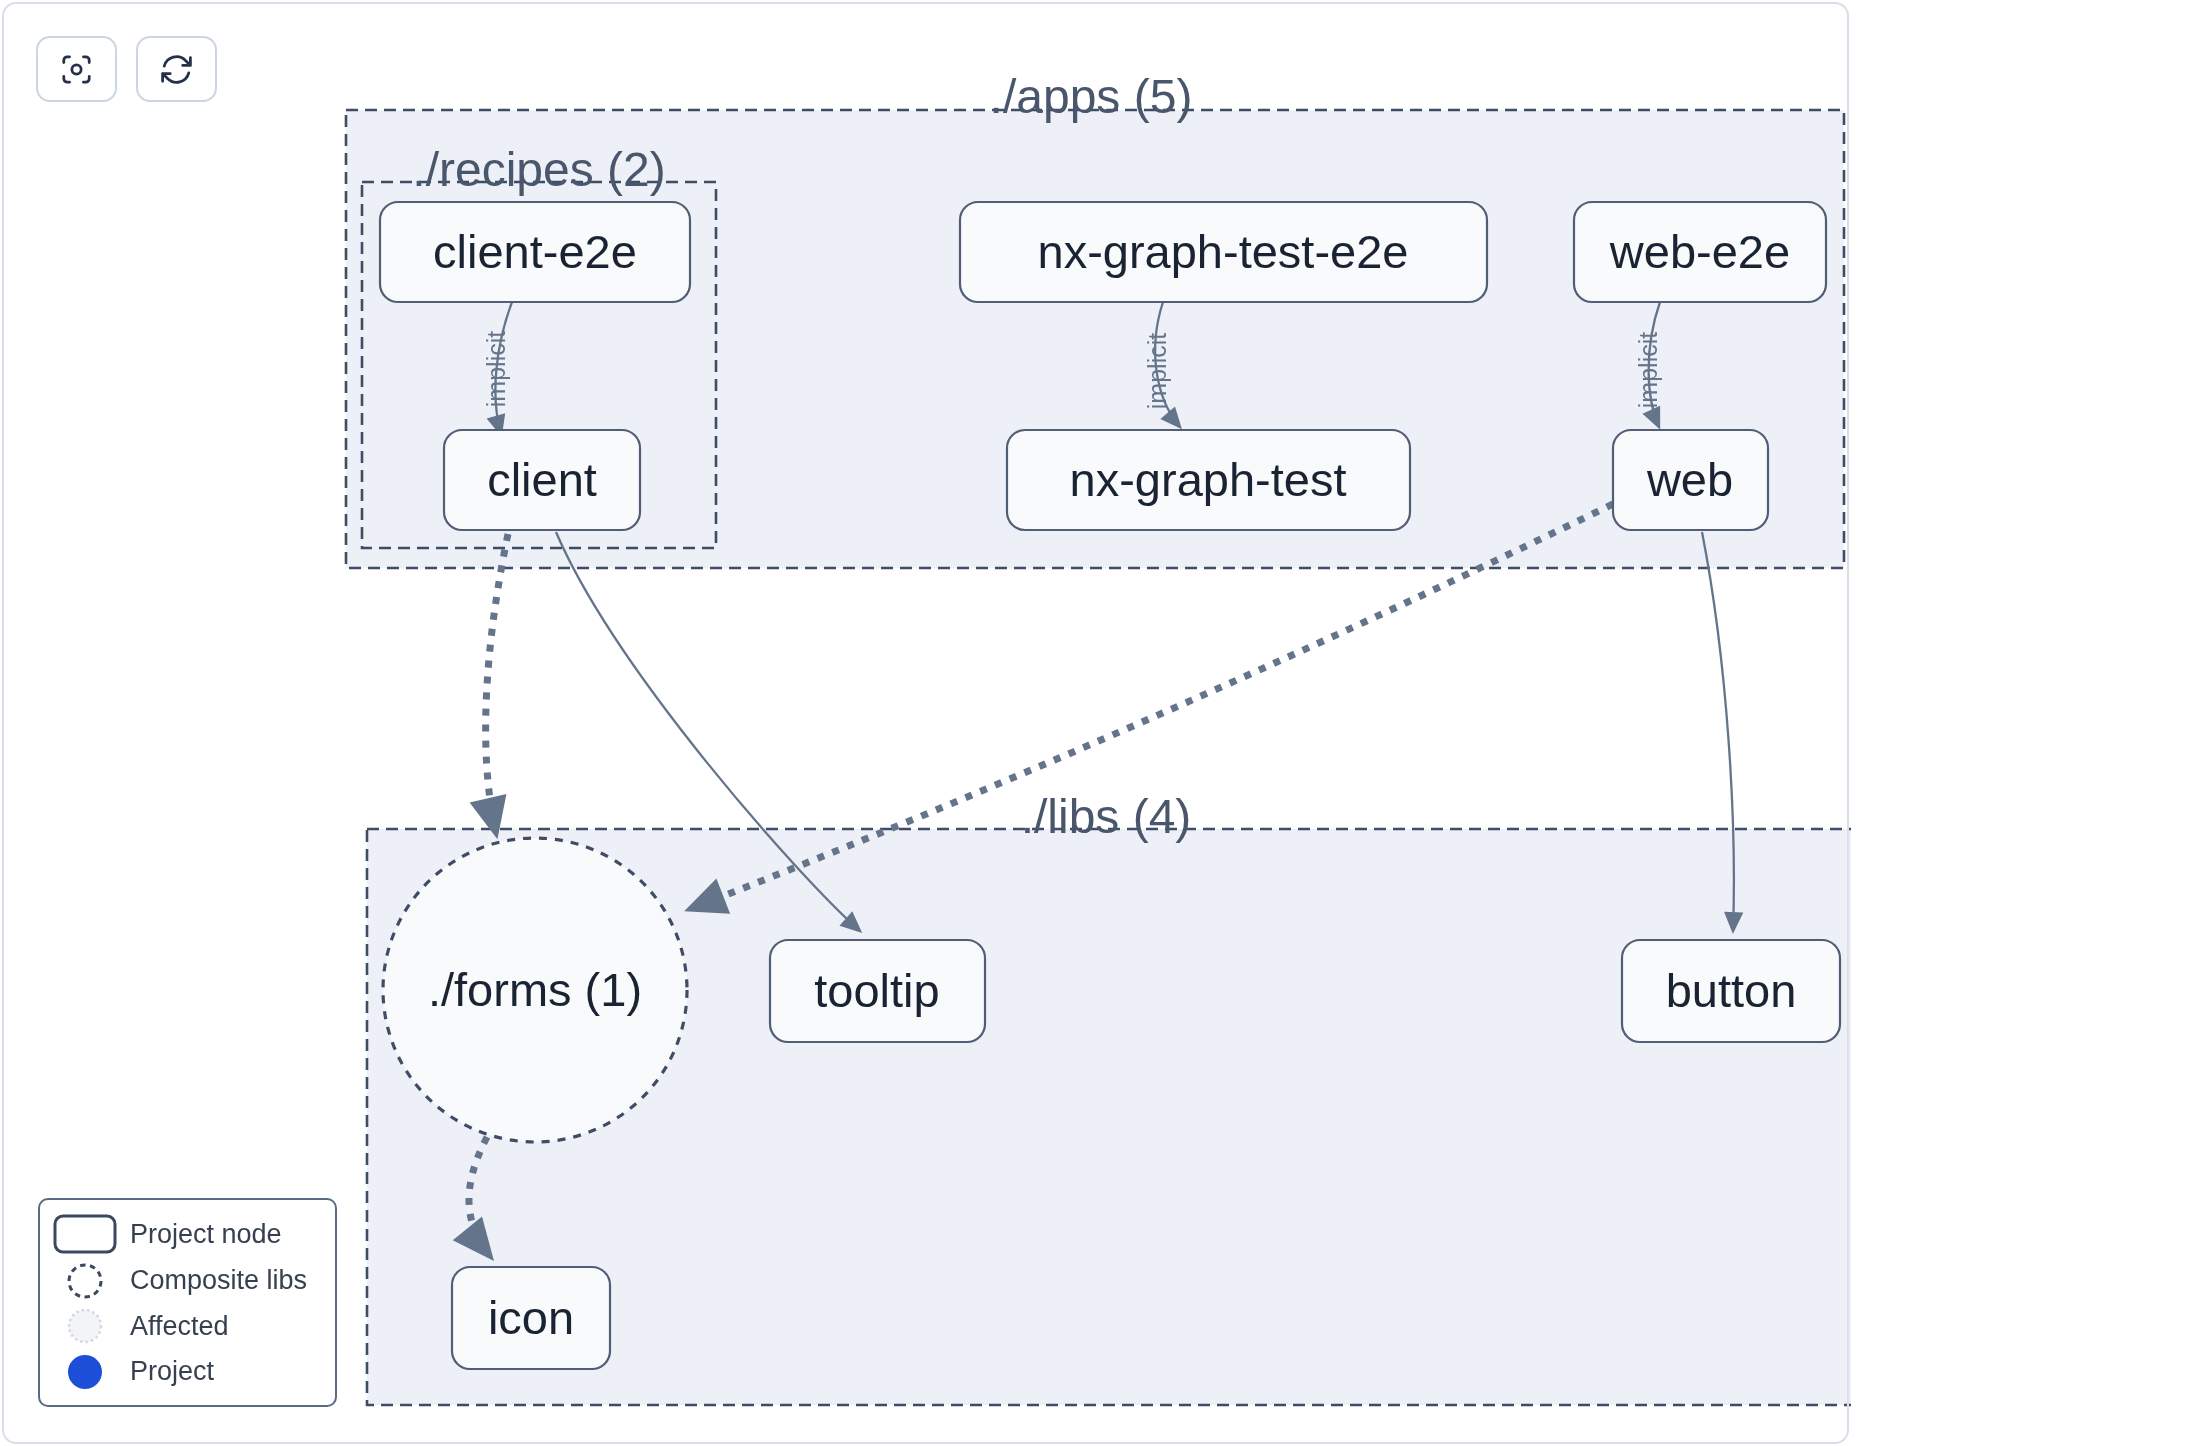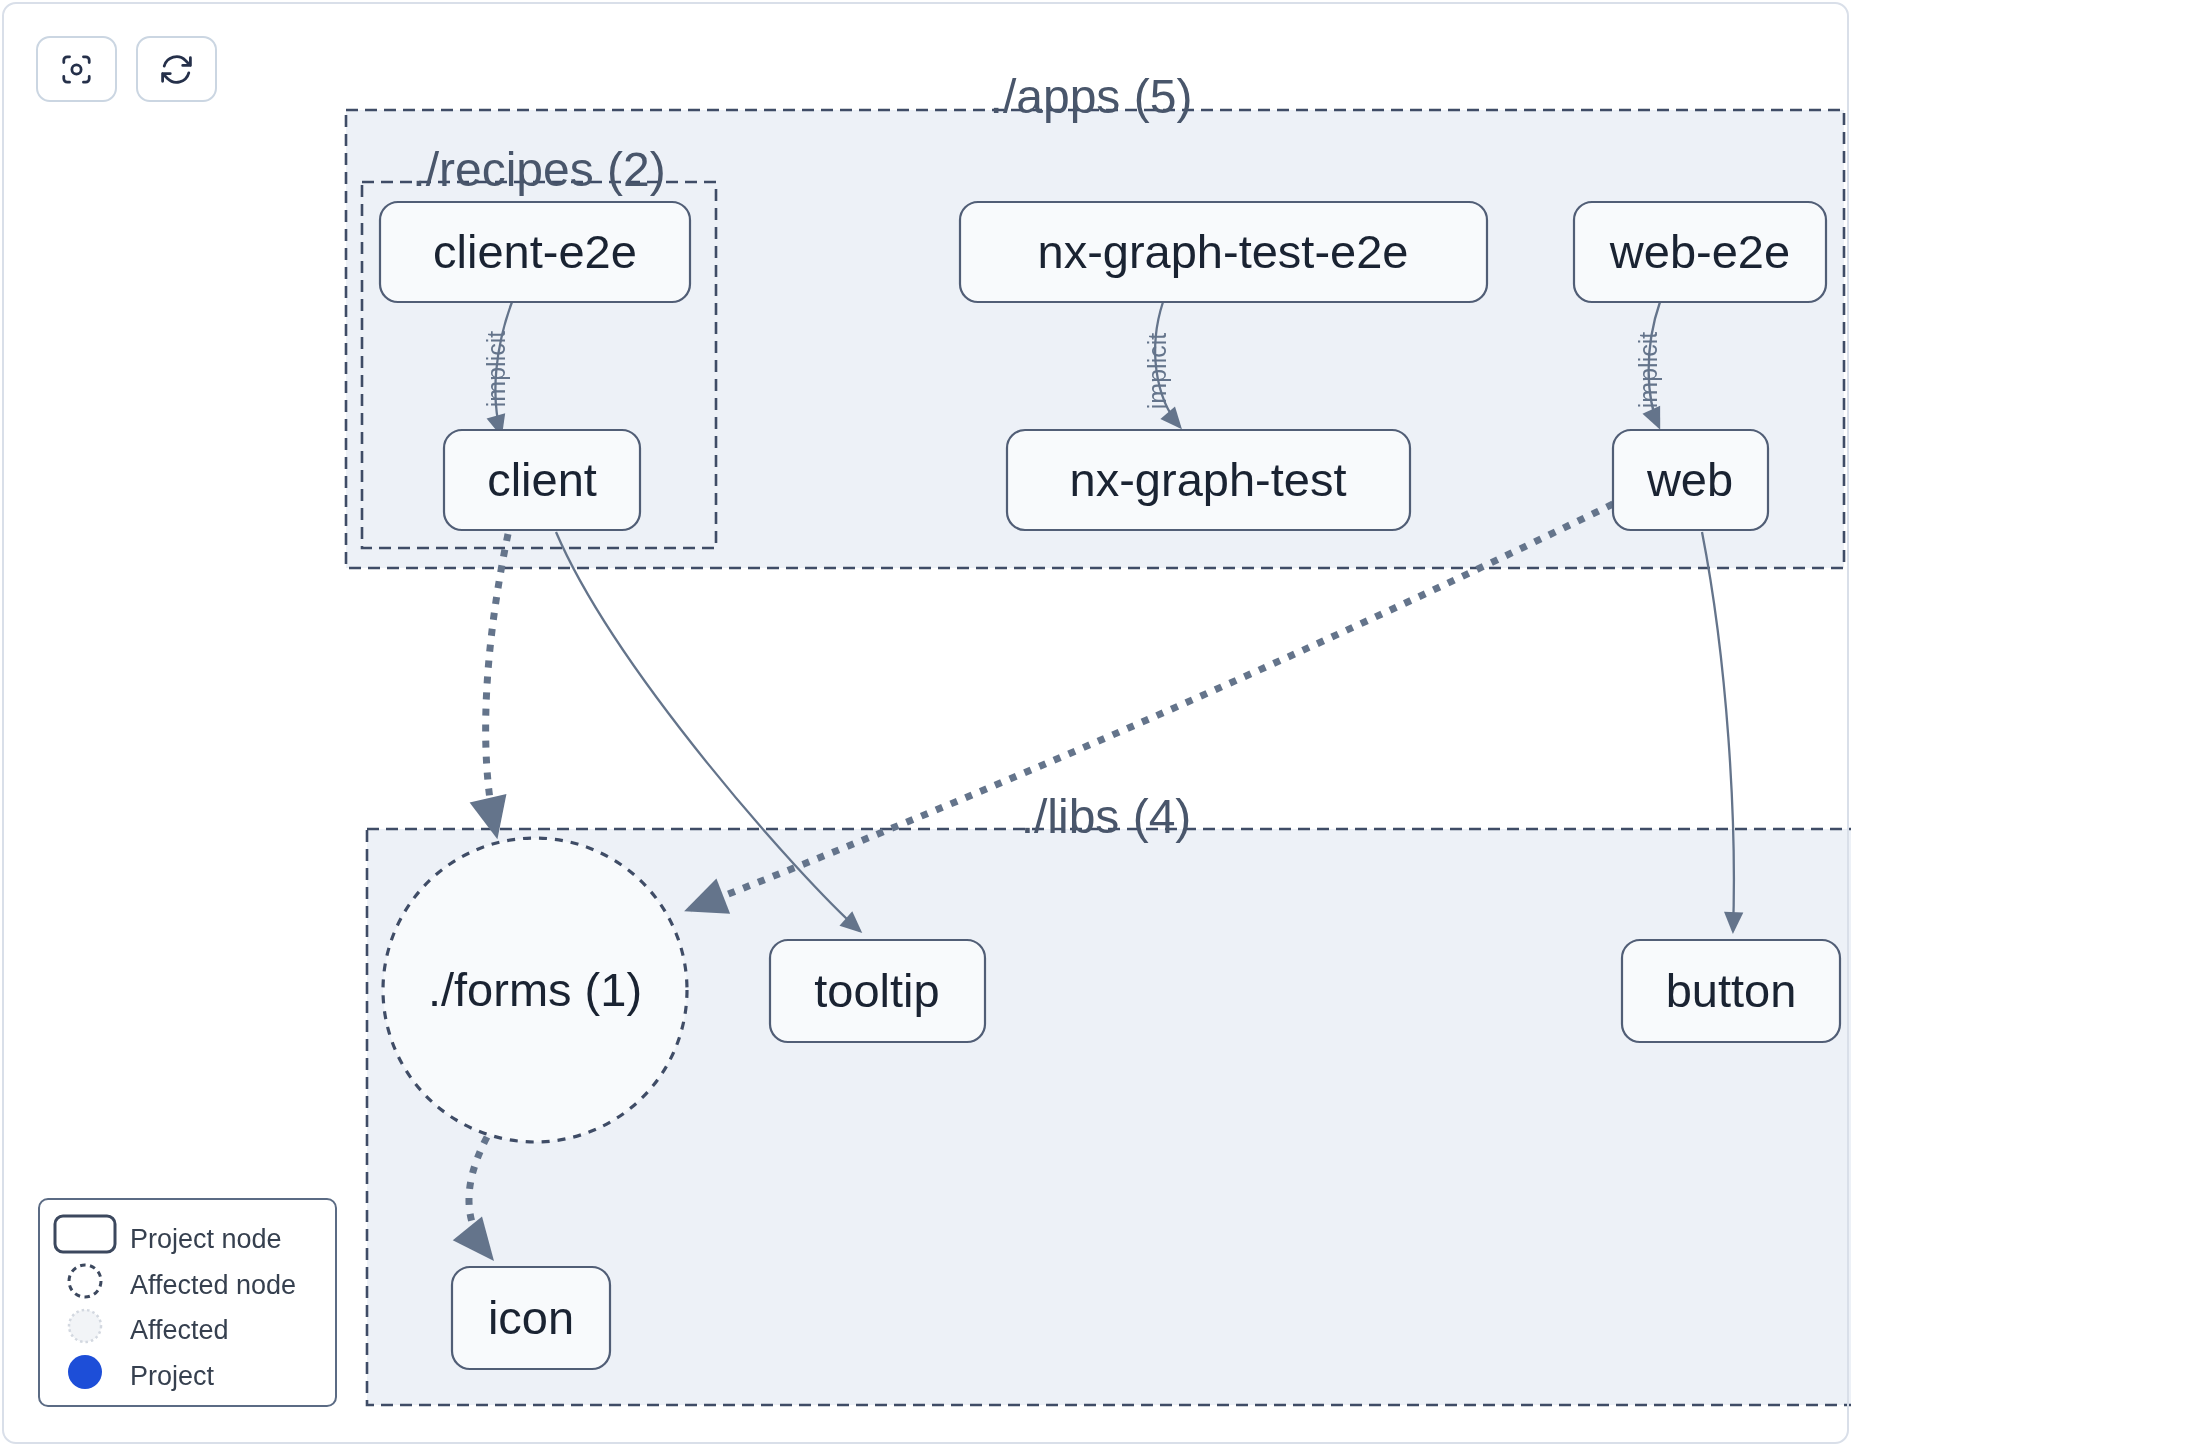--- a/index.html
+++ b/index.html
@@ -19,21 +19,21 @@
   .toolbar{position:absolute;left:36px;top:36px;display:flex;gap:19px;z-index:10;}
   .tool-btn{width:81px;height:66px;box-sizing:border-box;border:2px solid #cbd6e2;border-radius:14px;
         background:#fff;display:flex;align-items:center;justify-content:center;cursor:pointer;padding:0;}
   .tool-btn svg{width:37px;height:37px;stroke:#25304a;stroke-width:1.8;fill:none;
         stroke-linecap:round;stroke-linejoin:round;}
 
   
   .legend{position:absolute;left:38px;top:1198px;width:299px;height:209px;box-sizing:border-box;
         border:2px solid #5b6b84;border-radius:10px;background:#fff;display:flex;flex-direction:column;
         justify-content:space-evenly;padding:8px 12px;z-index:10;}
-  .legend-row{display:flex;align-items:flex-end;}
+  .legend-row{display:flex;align-items:center;}
   .legend-icon{width:66px;display:flex;justify-content:center;align-items:center;}
   .legend-label{font-size:27px;color:#36404f;margin-left:12px;}
 </style>
 </head>
 <body>
 
 <div class="page">
   <div class="page-border"></div>
 
   <svg class="graph" width="2200" height="1446" viewBox="0 0 2200 1446">
@@ -140,21 +140,21 @@
         </svg>
       </span>
       <span class="legend-label">Project node</span>
     </div>
     <div class="legend-row">
       <span class="legend-icon">
         <svg width="40" height="40" viewBox="0 0 40 40">
           <circle cx="20" cy="20" r="16" fill="#fff" stroke="#3c485e" stroke-width="3" stroke-dasharray="5.5 4.5"></circle>
         </svg>
       </span>
-      <span class="legend-label">Affected node</span>
+      <span class="legend-label">Composite libs</span>
     </div>
     <div class="legend-row">
       <span class="legend-icon">
         <svg width="40" height="40" viewBox="0 0 40 40">
           <circle cx="20" cy="20" r="16" fill="#f2f4f7" stroke="#d3d8e0" stroke-width="2.5" stroke-dasharray="2.5 3"></circle>
         </svg>
       </span>
       <span class="legend-label">Affected</span>
     </div>
     <div class="legend-row">

